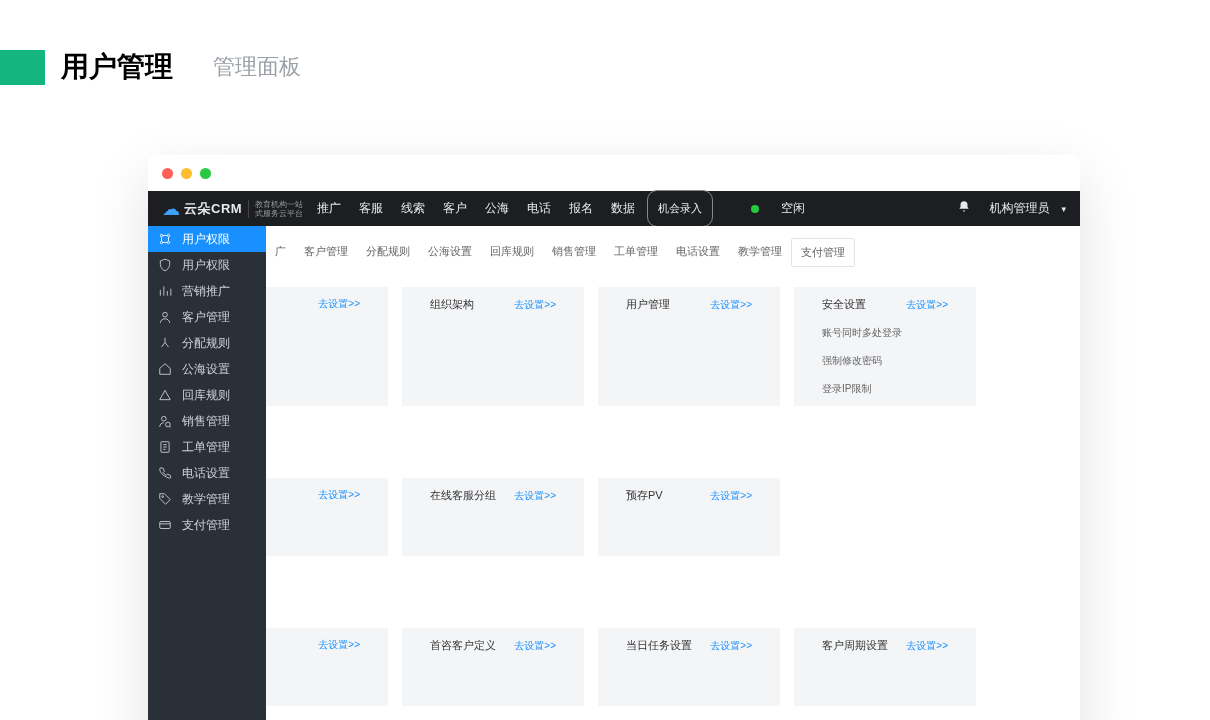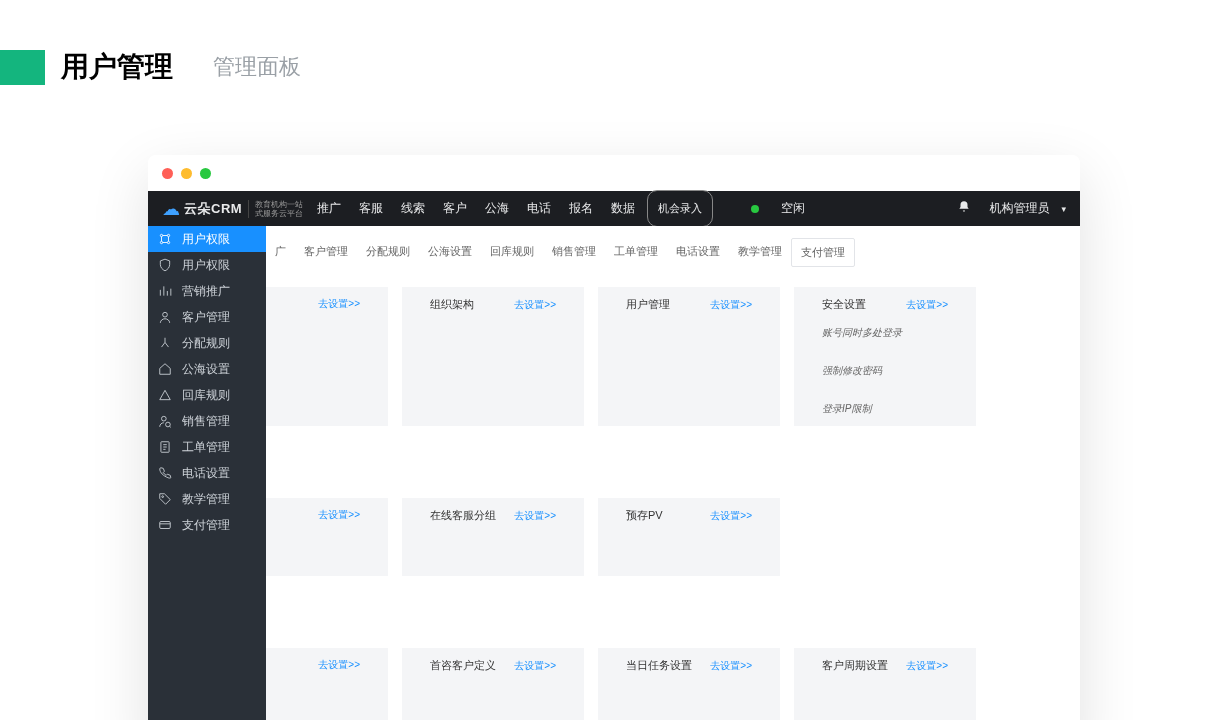--- a/index.html
+++ b/index.html
@@ -230,22 +230,21 @@
     .card-link {
       color: #1890ff;
       cursor: pointer;
       font-size: 10px;
     }
     .card-body {
       font-size: 10px;
       color: #666;
       display: flex;
       flex-wrap: wrap;
-      gap: 24px 18px;
-      font-style: italic;
+      gap: 14px 18px;
     }
     .row-spacer {
       height: 58px;
     }
   </style>
 </head>
 <body>
 
 <div class="page-header">
   <div class="green-block"></div>

